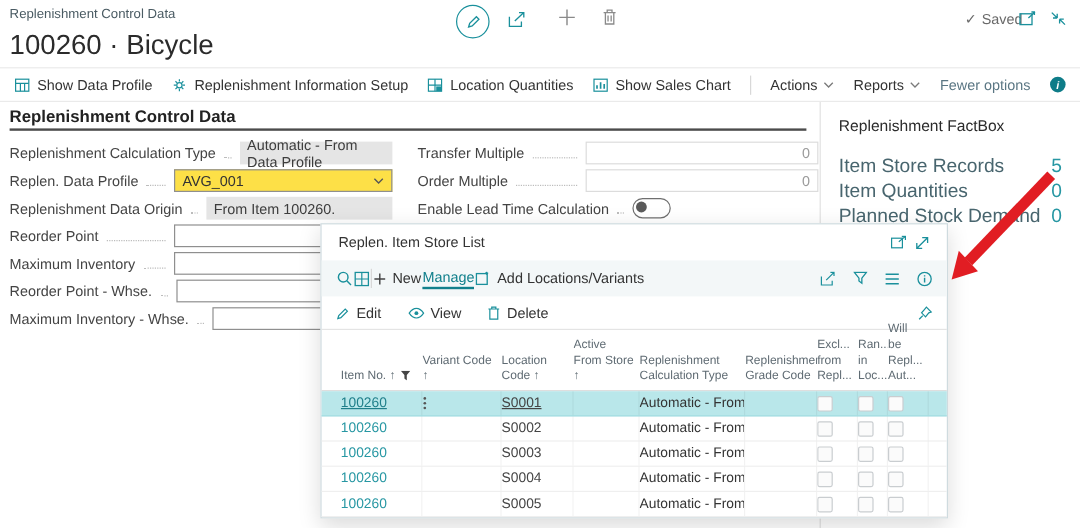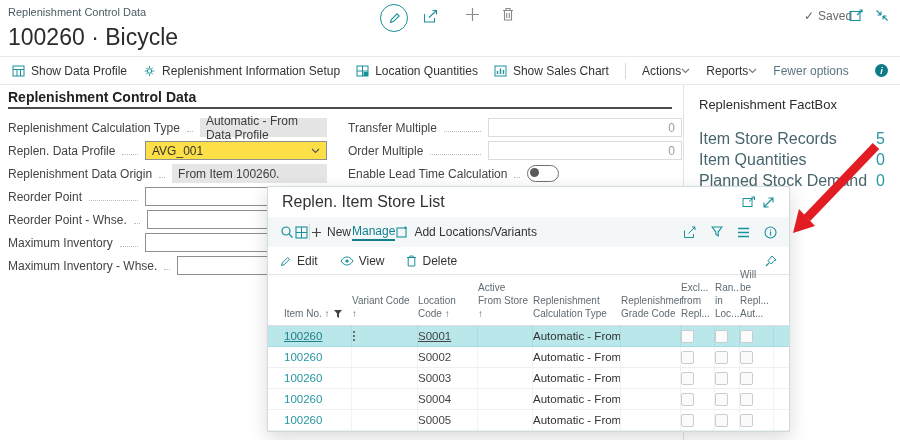--- a/index.html
+++ b/index.html
@@ -15,21 +15,21 @@
               display:flex;align-items:center;justify-content:center;background:#fff}
   .ticon{display:flex;align-items:center;justify-content:center}
   .saved{left:804px;top:9px;font-size:12px;color:#6a6a6a;display:flex;gap:4px;align-items:center}
 
   
   .actionbar{left:0;top:56px;width:900px;height:29px;box-sizing:border-box;
              border-top:1px solid #eaeaea;border-bottom:1px solid #eaeaea;
              display:flex;align-items:center;padding:0 12px;gap:16px;font-size:12px}
   .ab-item{display:flex;align-items:center;gap:6px;color:#333;cursor:default;white-space:nowrap}
   .ab-div{width:1px;height:16px;background:#d8d8d8}
-  .ab-menu{display:flex;align-items:center;gap:0;color:#333}
+  .ab-menu{display:flex;align-items:center;gap:5px;color:#333}
   .ab-fewer{color:#5a7683}
   .info-badge{margin-left:auto;width:13px;height:13px;border-radius:50%;background:#0e7c88;color:#fff;
               font-size:9px;font-style:italic;font-weight:700;display:flex;align-items:center;justify-content:center}
 
   
   .section-title{left:8px;top:89px;font-size:14px;font-weight:700;color:#222}
   .section-rule{left:8px;top:107px;width:664px;border-top:2px solid #4c4c4c}
   .form-left{left:8px;top:116px;width:319px}
   .form-right{left:348px;top:116px;width:334px}
   .frow{display:flex;align-items:center;height:23px}
@@ -50,21 +50,21 @@
   .factbox{left:699px;top:85px;width:186px}
   .fb-title{font-size:13px;font-weight:400;color:#2b2b2b;margin-top:12px}
   .fb-items{margin-top:16px}
   .fb-item{display:flex;justify-content:space-between;align-items:center;height:21px;font-size:16px}
   .fb-label{color:#48656e}
   .fb-value{color:#2797a3}
 
   
   .popup{left:267px;top:186px;width:523px;height:246px;background:#fff;z-index:10;box-sizing:border-box;
          border:1px solid #cfdbdf;box-shadow:0 6px 18px rgba(0,0,0,.15)}
-  .p-titlebar{height:30px;display:flex;align-items:center;padding:0 14px;font-size:16px;color:#333;gap:6px}
+  .p-titlebar{height:30px;display:flex;align-items:center;padding:0 14px;font-size:12px;color:#333;gap:6px}
   .p-title{flex:1}
   .p-toolbar{height:30px;background:#f3f7f8;display:flex;align-items:center;padding:0 12px;font-size:12px;gap:1px}
   .p-tool{display:flex;align-items:center;gap:5px;color:#333;white-space:nowrap}
   .manage-tab{color:#12808c;border-bottom:2px solid #12808c;padding-bottom:1px}
   .p-right{margin-left:auto;display:flex;gap:14px;align-items:center}
   .p-manage{height:27px;display:flex;align-items:center;padding:0 12px;font-size:12px;gap:22px;border-bottom:1px solid #e4e4e4}
   .p-thead{display:flex;align-items:flex-end;height:51px;padding-left:16px;border-bottom:1px solid #dedede;
            font-size:10px;color:#5f6b73;line-height:1.3;box-sizing:border-box;padding-bottom:5px}
   .hc{box-sizing:border-box;padding-right:5px;overflow:hidden}
   .c1{width:68px}.c2{width:66px}.c3{width:60px}.c4{width:55px}.c5{width:88px}
@@ -220,26 +220,26 @@
     <span class="flabel">Replenishment Data Origin</span>
       <span class="fleader"></span>
     <span class="ffield f-dis">From Item 100260.</span>
   </div>
   <div class="frow">
     <span class="flabel">Reorder Point</span>
       <span class="fleader"></span>
     <span class="ffield f-empty"></span>
   </div>
   <div class="frow">
+    <span class="flabel">Maximum Inventory</span>
+      <span class="fleader"></span>
+    <span class="ffield f-empty"></span>
+  </div>
+  <div class="frow">
     <span class="flabel">Reorder Point - Whse.</span>
-      <span class="fleader"></span>
-    <span class="ffield f-empty"></span>
-  </div>
-  <div class="frow">
-    <span class="flabel">Maximum Inventory</span>
       <span class="fleader"></span>
     <span class="ffield f-empty"></span>
   </div>
   <div class="frow">
     <span class="flabel">Maximum Inventory - Whse.</span>
       <span class="fleader"></span>
     <span class="ffield f-empty"></span>
   </div>
 </div>
 

